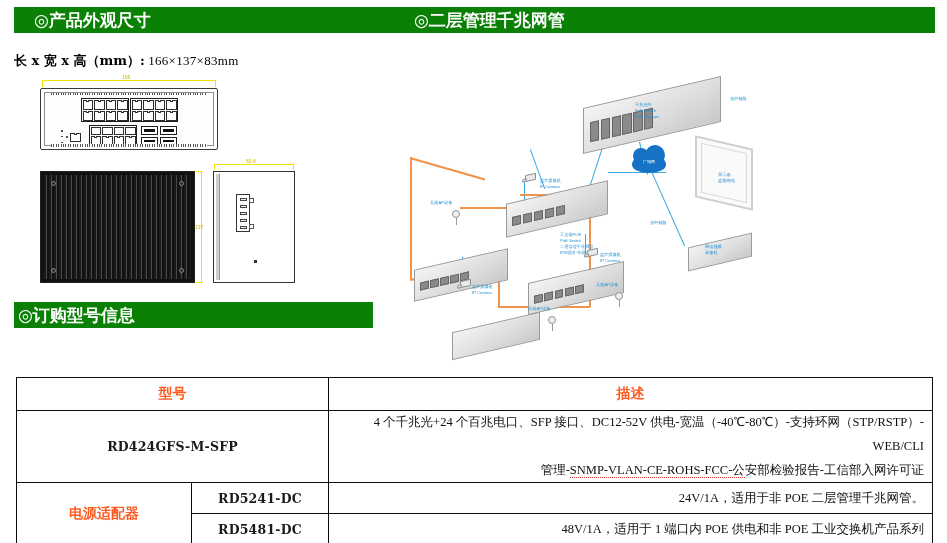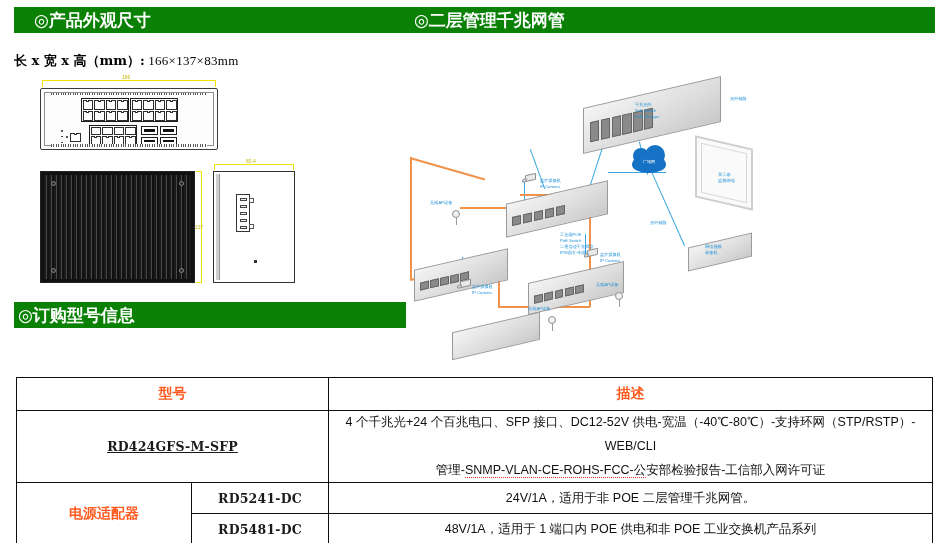--- a/index.html
+++ b/index.html
@@ -20,21 +20,21 @@
     position: absolute;
     background: #0a8005;
     height: 26px;
     display: flex;
     align-items: center;
   }
   #bar-top {
     left: 14px; top: 7px; width: 921px;
   }
   #bar-order {
-    left: 14px; top: 302px; width: 392px;
+    left: 14px; top: 302px; width: 359px;
   }
   .bar-title {
     color: #ffffff;
     font-size: 17px;
     font-weight: bold;
     letter-spacing: 0px;
     font-family: "DejaVu Serif", "Liberation Serif", serif;
     white-space: nowrap;
     line-height: 26px;
   }
@@ -398,25 +398,25 @@
     letter-spacing: .2px;
   }
   .group-cell {
     text-align: center;
     font-weight: bold;
     color: #ff5a1f;
     font-size: 14px;
     font-family: "DejaVu Serif", "Liberation Serif", serif;
   }
   .desc-cell {
-    text-align: center;
+    text-align: right;
     line-height: 1.9;
     font-size: 12.5px;
     padding: 4px 8px;
-    font-family: Liberation Sans, sans-serif;
+    font-family: Liberation Serif, serif;
     color: #111;
   }
   .desc-cell .spell {
     border-bottom: 1.5px dotted #e03b3b;
   }
   .col-model  { width: 158px; }
   .col-model2 { width: 120px; }
 </style>
 </head>
 <body>
@@ -651,21 +651,21 @@
 
 <table id="order-table">
   <thead>
     <tr>
       <th colspan="2" class="col-model">型号</th>
       <th>描述</th>
     </tr>
   </thead>
   <tbody>
     <tr>
-      <td colspan="2" class="model-cell" style="height:58px;text-decoration:underline;">RD424GFS-M-SFP</td>
+      <td colspan="2" class="model-cell" style="height:58px;">RD424GFS-M-SFP</td>
       <td class="desc-cell">
         <div>4 个千兆光+24 个百兆电口、SFP 接口、DC12-52V 供电-宽温（-40℃-80℃）-支持环网（STP/RSTP）-WEB/CLI</div>
         <div><span>管理-</span><span class="spell">SNMP-VLAN-CE-ROHS-FCC-公</span><span>安部检验报告-工信部入网许可证</span></div>
       </td>
     </tr>
     <tr>
       <td rowspan="2" class="group-cell col-model">电源适配器</td>
       <td class="model-cell col-model2" style="height:30px;">RD5241-DC</td>
       <td class="desc-cell" style="line-height:1.4;">24V/1A，适用于非 POE 二层管理千兆网管。</td>
     </tr>

